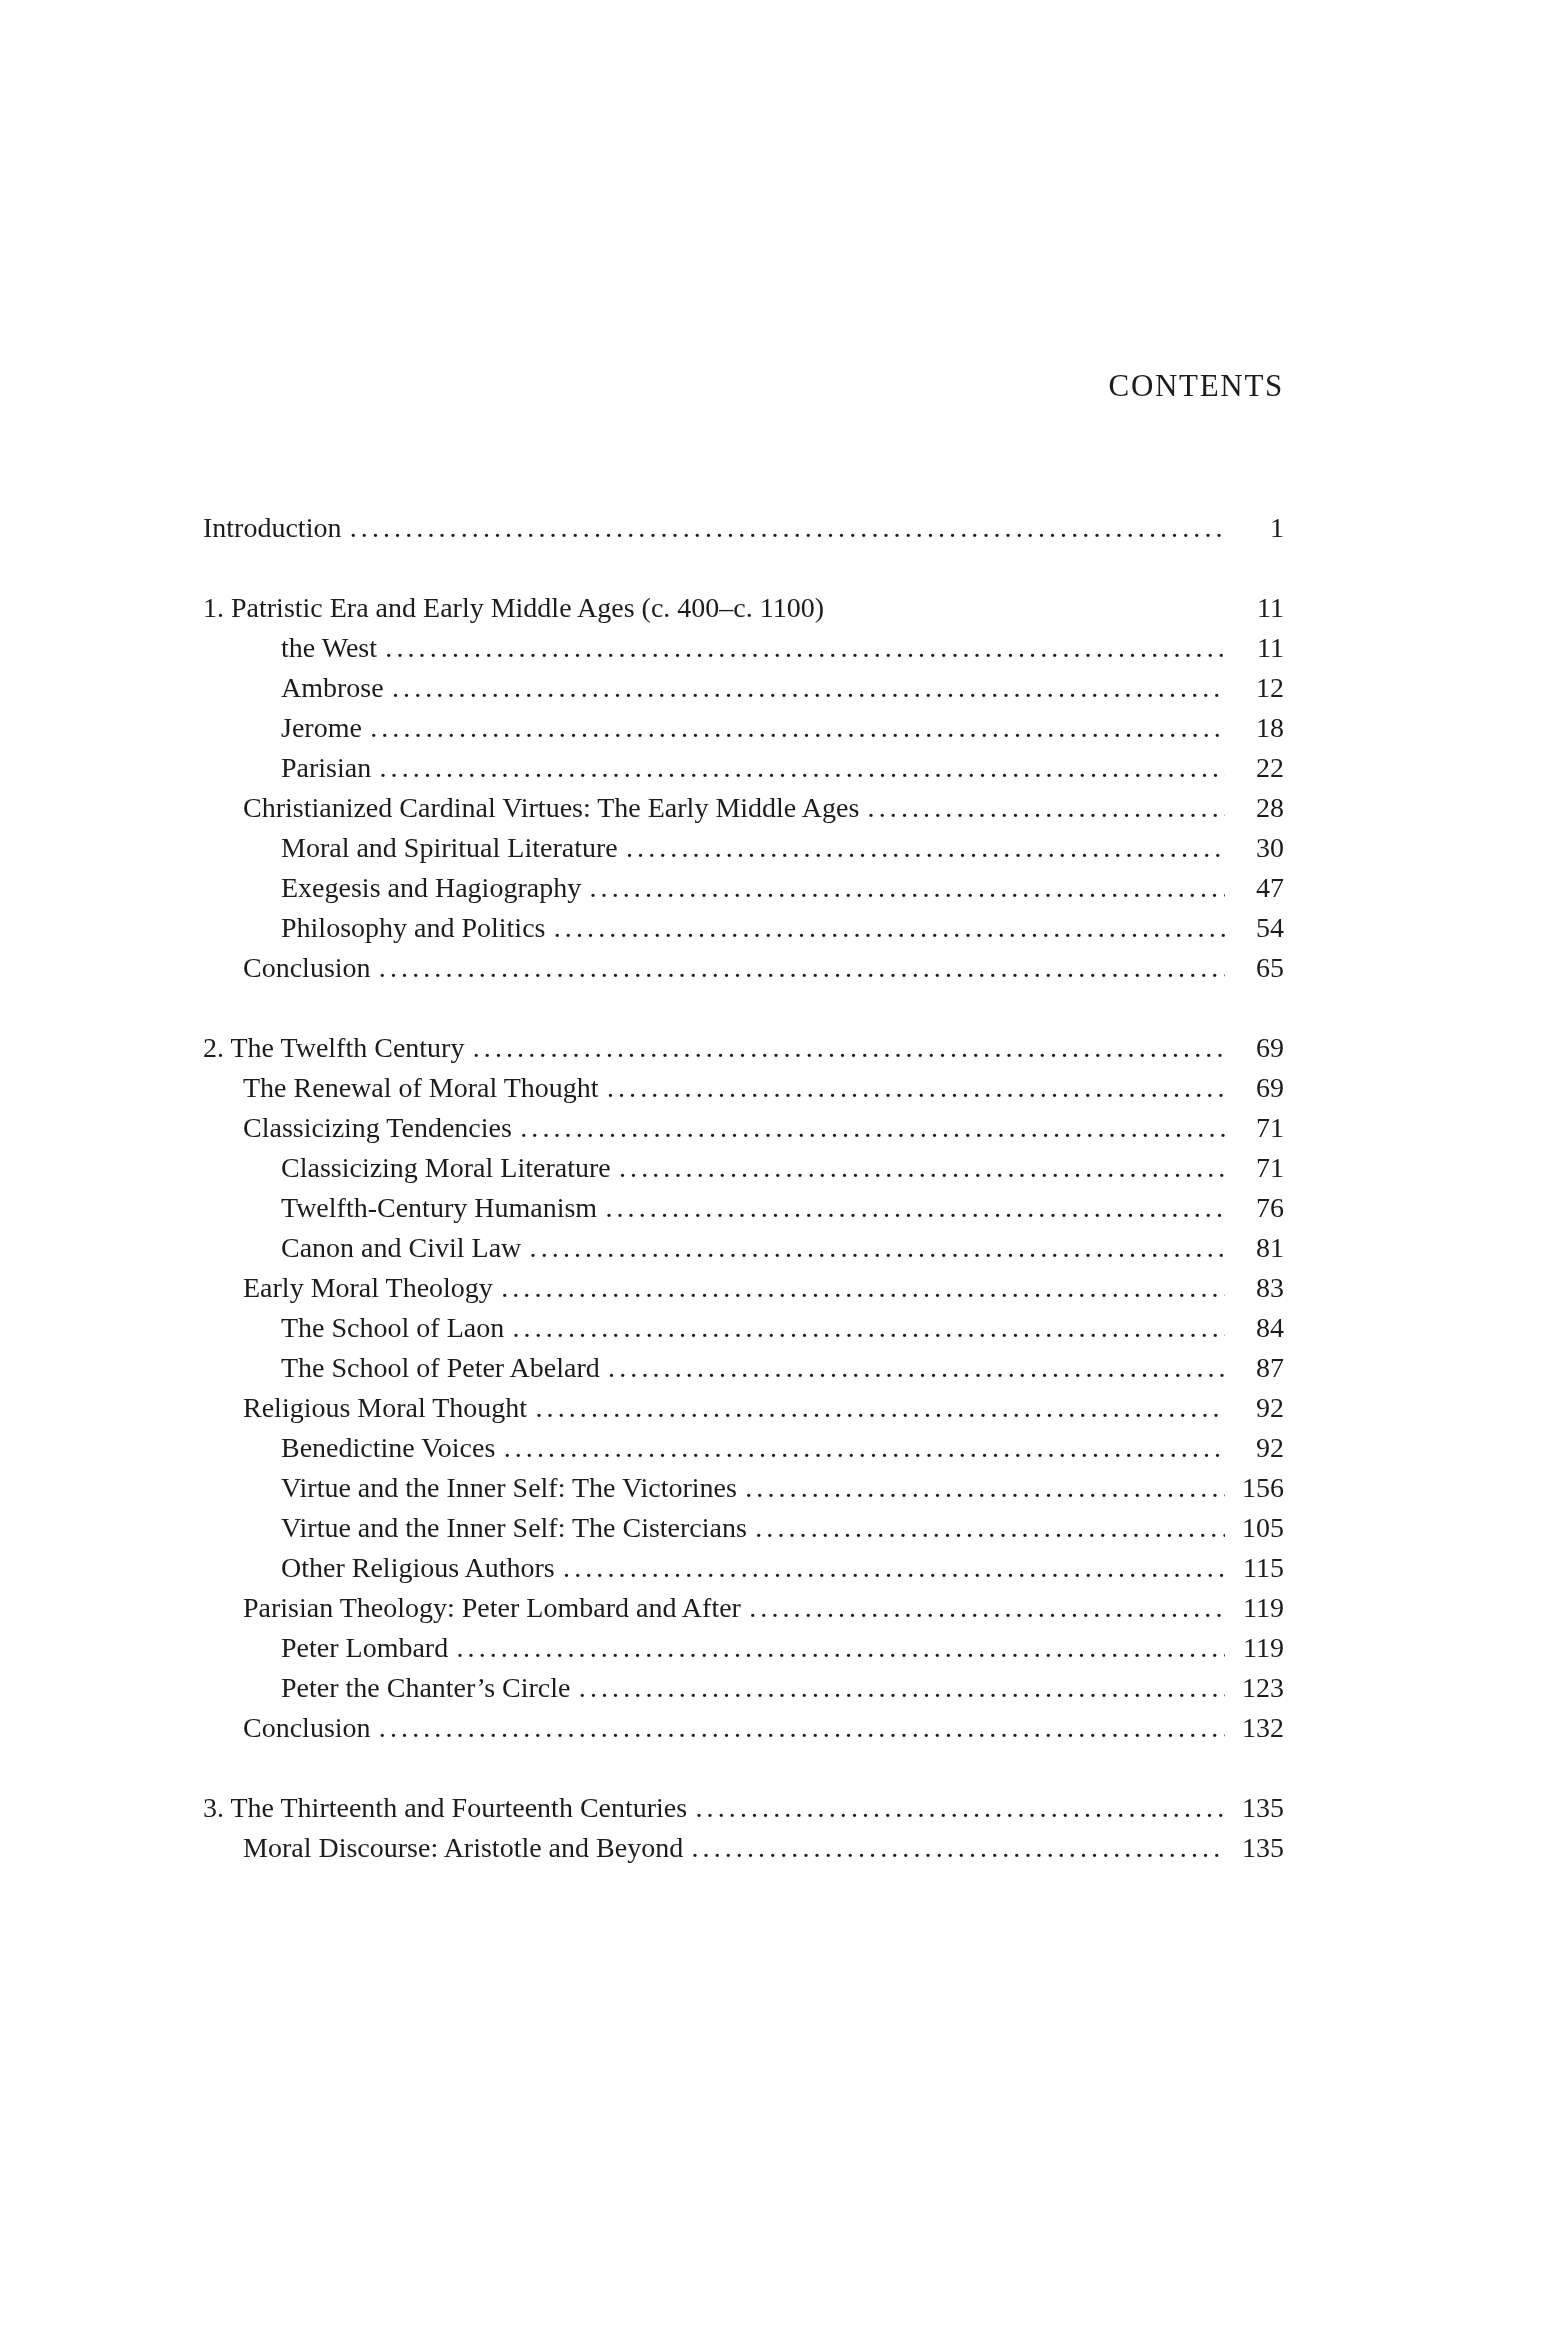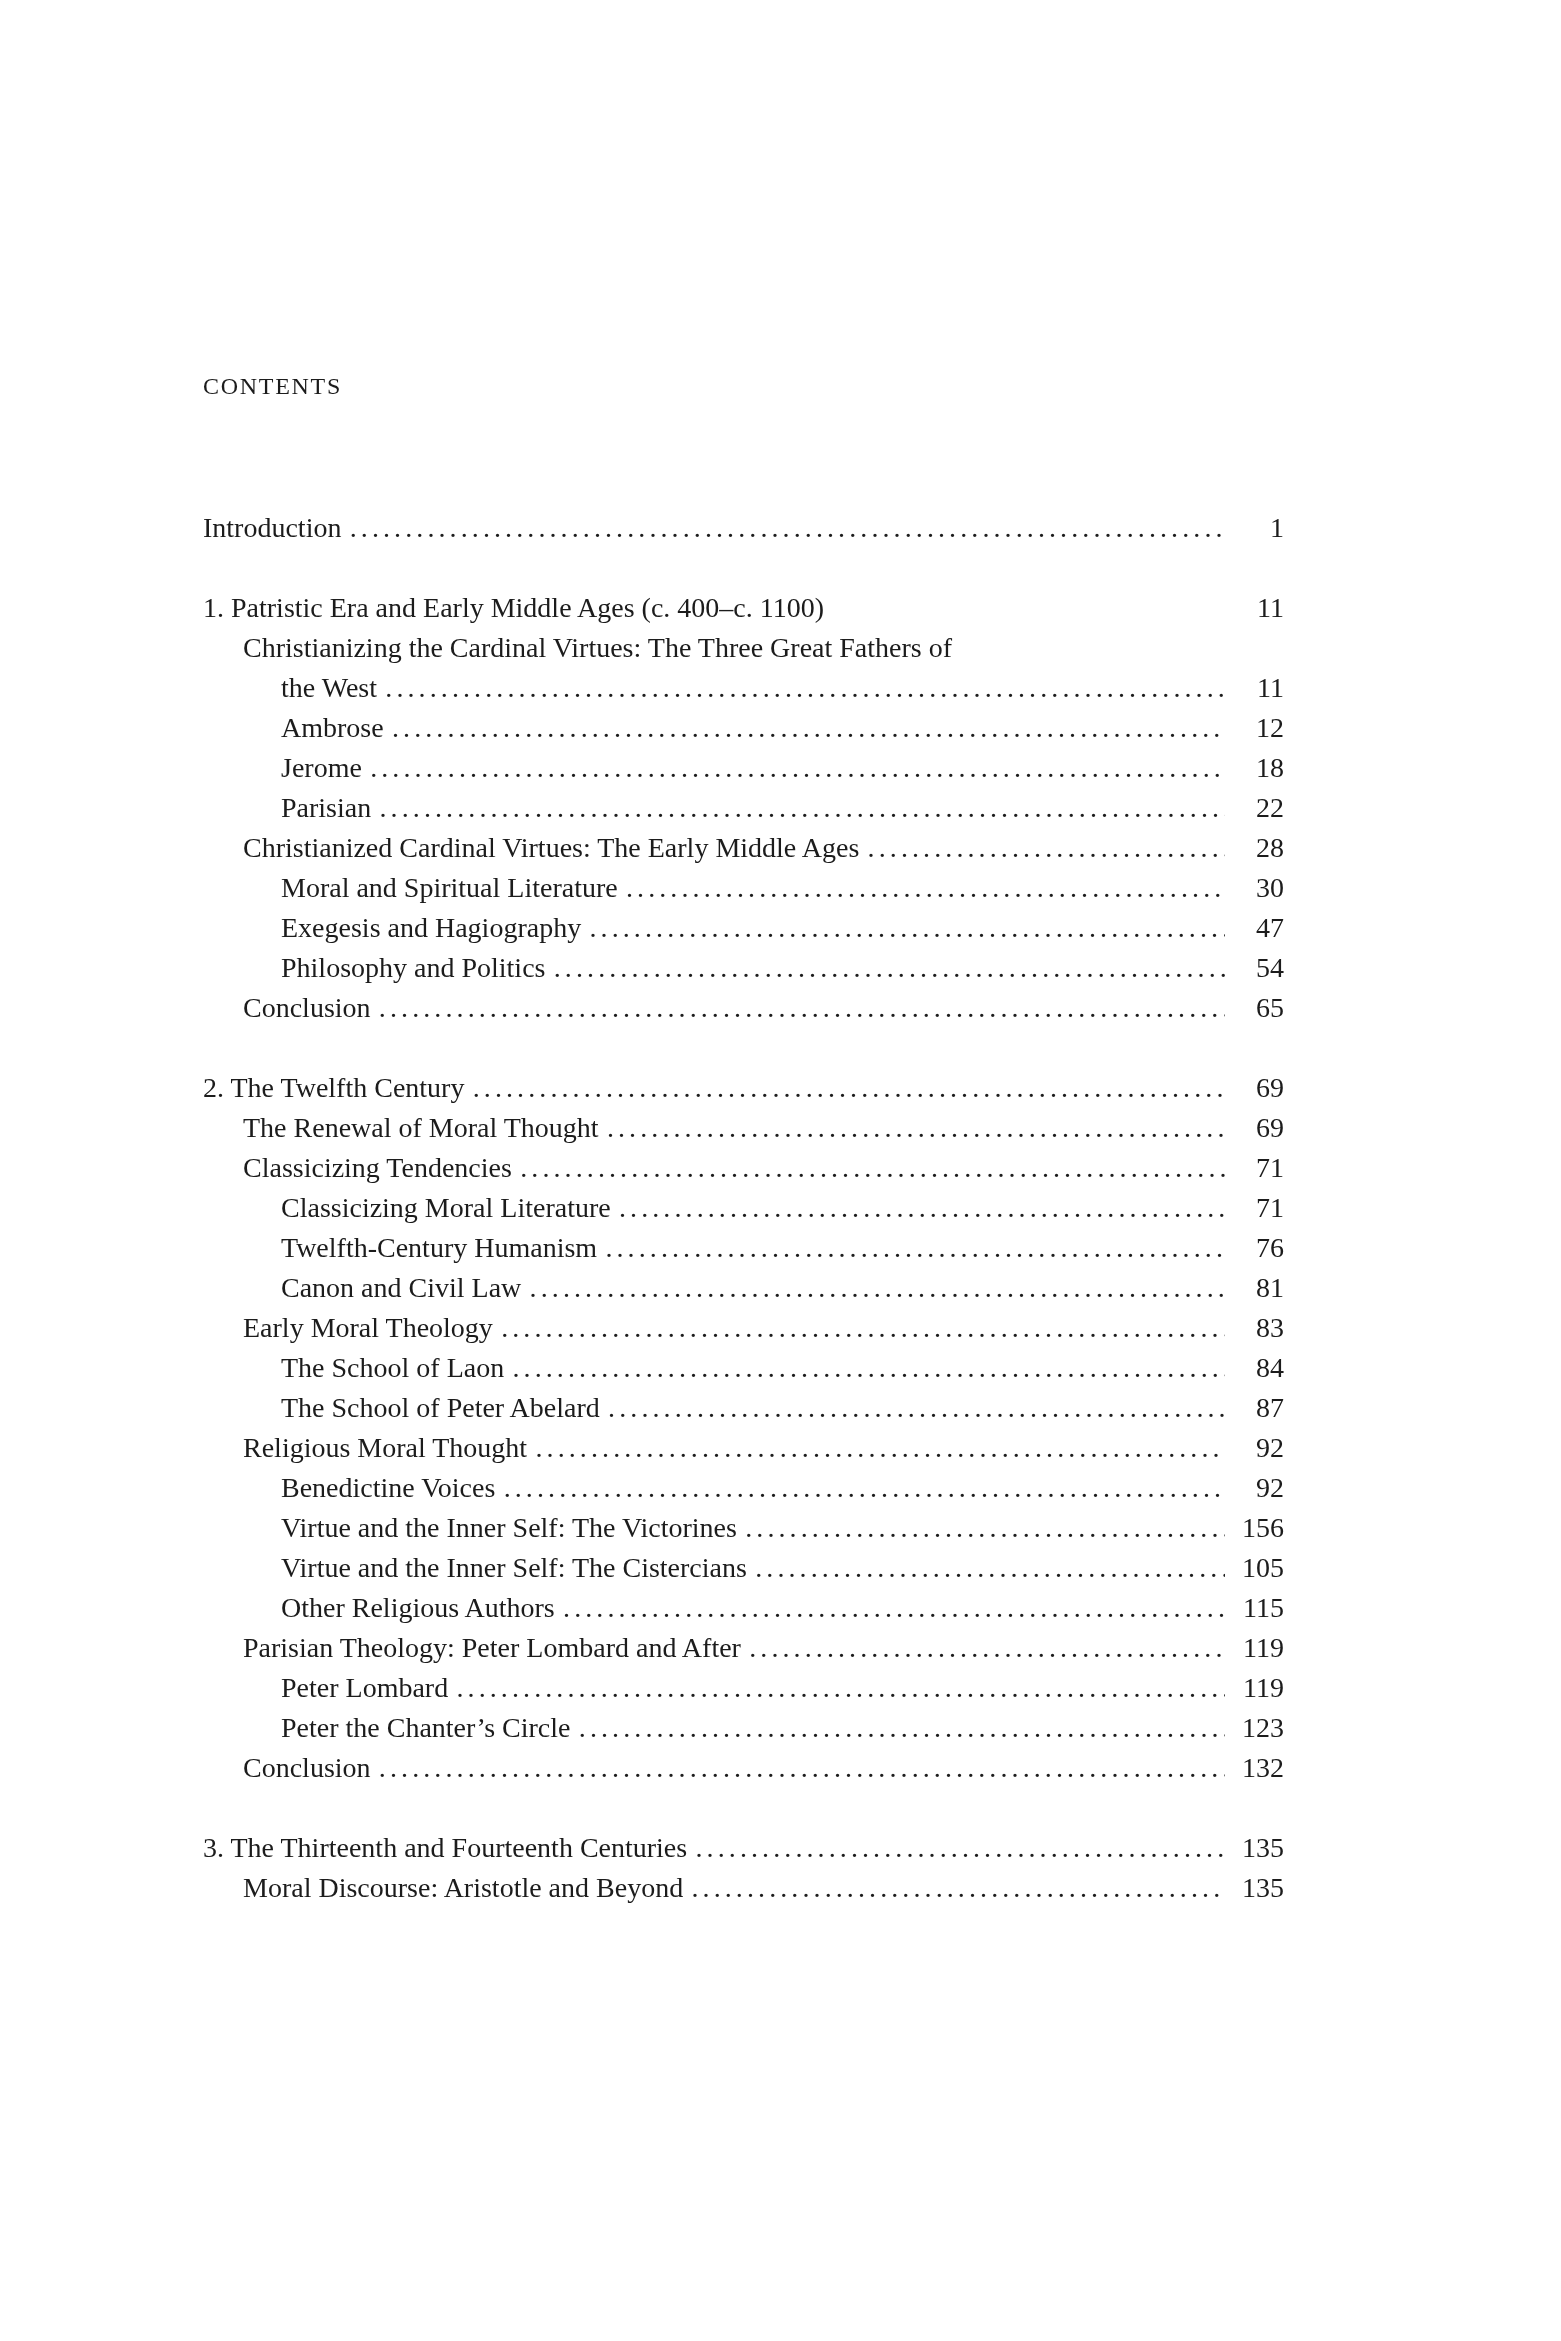--- a/index.html
+++ b/index.html
@@ -17,22 +17,22 @@
     overflow: hidden;
   }
   .content {
     position: absolute;
     left: 203px;
     top: 368px;
     width: 1081px;
   }
   .title {
     margin: 0 0 104px 0;
-    text-align: left;
-    font-size: 24px;
+    text-align: right;
+    font-size: 31px;
     font-weight: 400;
     letter-spacing: 1.7px;
     line-height: 36px;
   }
   .toc {
     font-size: 28px;
   }
   .row {
     display: flex;
     align-items: baseline;
@@ -82,25 +82,20 @@
         <div class="row ind-0">
     <span class="etext">Introduction</span>
     <span class="leader"></span>
     <span class="pagenum">1</span>
   </div>
         <div class="row ind-0 gap">
     <span class="etext">1. Patristic Era and Early Middle Ages (c. 400–c. 1100)</span>
     <span class="leader no-dots"></span>
     <span class="pagenum">11</span>
   </div>
-        <div class="row ind-1">
-    <span class="etext">Christianizing the Cardinal Virtues: The Three Great Fathers of</span>
-    <span class="leader no-dots no-page"></span>
-    <span class="pagenum"></span>
-  </div>
         <div class="row ind-2">
     <span class="etext">the West</span>
     <span class="leader"></span>
     <span class="pagenum">11</span>
   </div>
         <div class="row ind-2">
     <span class="etext">Ambrose</span>
     <span class="leader"></span>
     <span class="pagenum">12</span>
   </div>

